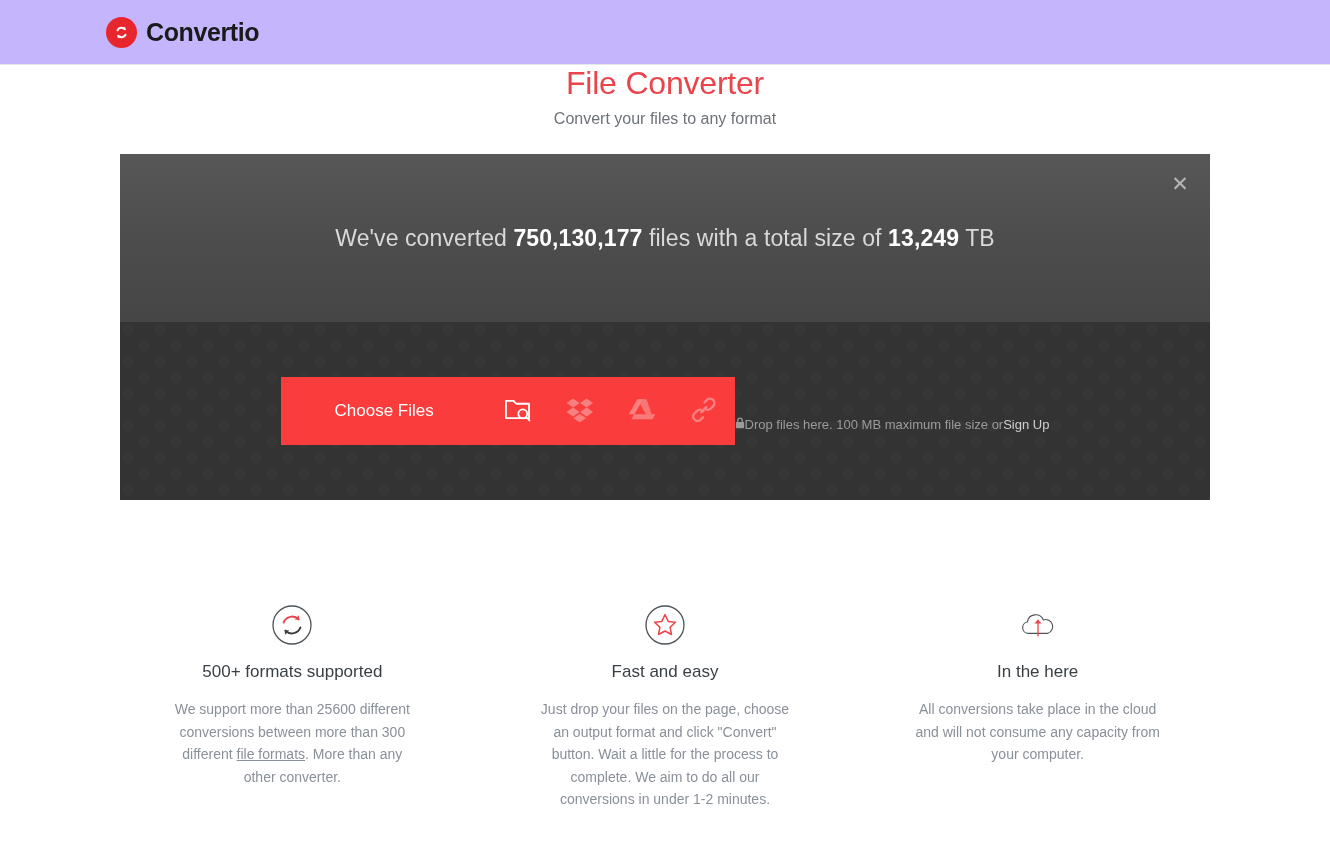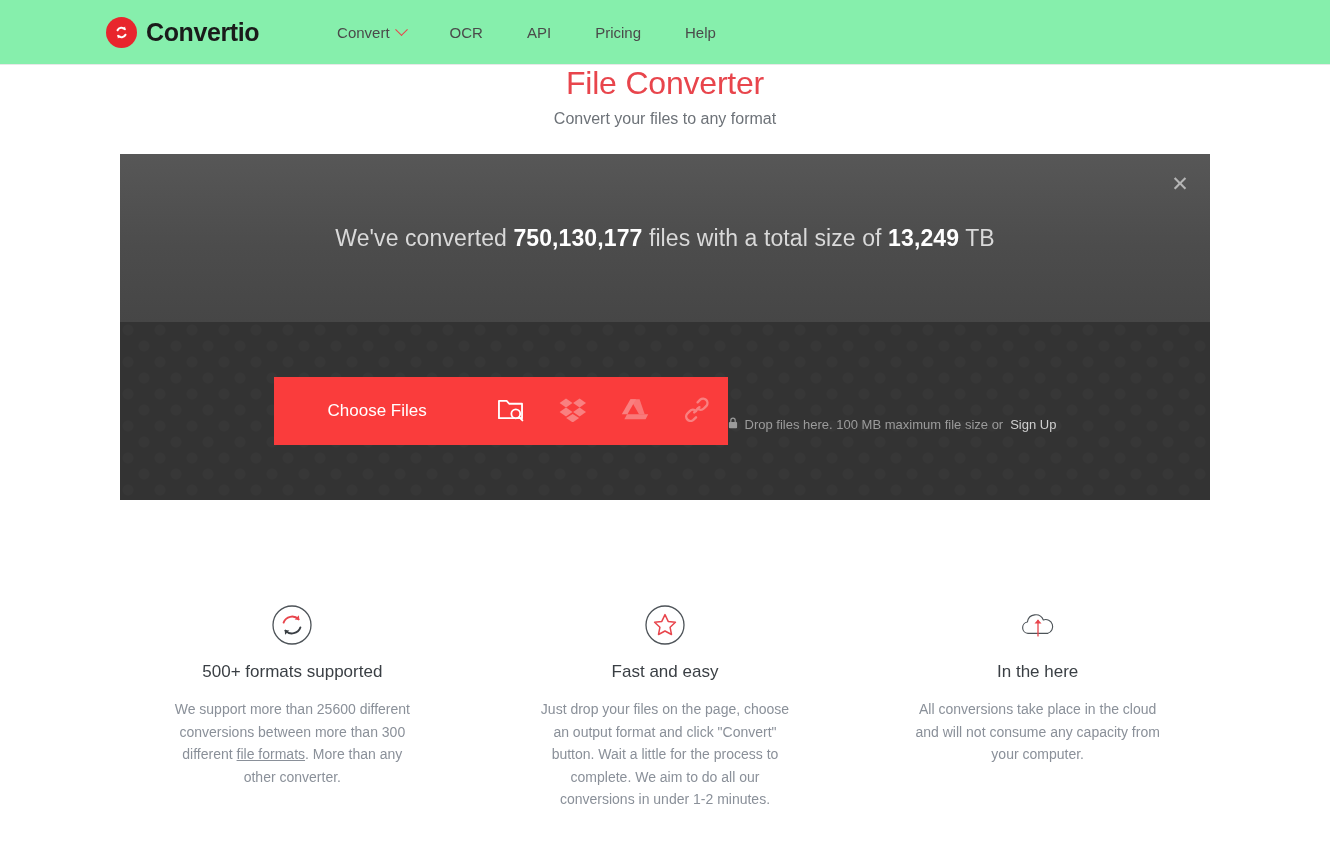--- a/index.html
+++ b/index.html
@@ -9,21 +9,21 @@
     font-family: "Liberation Sans", sans-serif;
     overflow: hidden;
   }
 
   
   .header {
     height: 65px;
     border-bottom: 1px solid #e8e8e8;
     display: flex;
     align-items: center;
-    background: #86efac;
+    background: #c4b5fd;
     position: relative;
   }
   .logo-wrap {
     display: flex;
     align-items: center;
     margin-left: 106px;
     gap: 9px;
     cursor: pointer;
   }
   .logo-mark {
@@ -147,21 +147,21 @@
     align-items: center;
     justify-content: center;
     cursor: pointer;
   }
   .drop-note {
     margin-top: 26px;
     font-size: 13px;
     color: #9b9b9b;
     display: flex;
     align-items: center;
-    gap: 7px;
+    gap: 0;
   }
   .drop-note a {
     color: #cfcfcf;
     cursor: pointer;
   }
   .lock-ico { display: inline-block; line-height: 1; color: #9b9b9b; }
 
   
   .features {
     display: flex;
@@ -204,38 +204,20 @@
     <span class="logo-mark">
       <svg width="19" height="19" viewBox="0 0 24 24" fill="none">
         <path d="M7 9.2a5.6 5.6 0 0 1 9.2-1.4M17 14.8a5.6 5.6 0 0 1-9.2 1.4" stroke="#ffffff" stroke-width="2.6" stroke-linecap="round"></path>
         <path d="M16.6 4.3l0.2 3.9-3.9-0.3z" fill="#ffffff"></path>
         <path d="M7.4 19.7l-0.2-3.9 3.9 0.3z" fill="#ffffff"></path>
       </svg>
     </span>
     <span class="logo-text">Convertio</span>
   </div>
 
-  <nav class="nav">
-    <div class="nav-item">
-      <span>Convert</span>
-      <span class="chev"></span>
-    </div>
-    <div class="nav-item">
-      <span>OCR</span>
-    </div>
-    <div class="nav-item">
-      <span>API</span>
-    </div>
-    <div class="nav-item">
-      <span>Pricing</span>
-    </div>
-    <div class="nav-item">
-      <span>Help</span>
-    </div>
-  </nav>
 </div>
 
 <div class="title-block">
   <h1 class="page-title">File Converter</h1>
   <div class="subtitle">Convert your files to any format</div>
 </div>
 
 <div class="hero">
 
   <div class="stats-banner">

